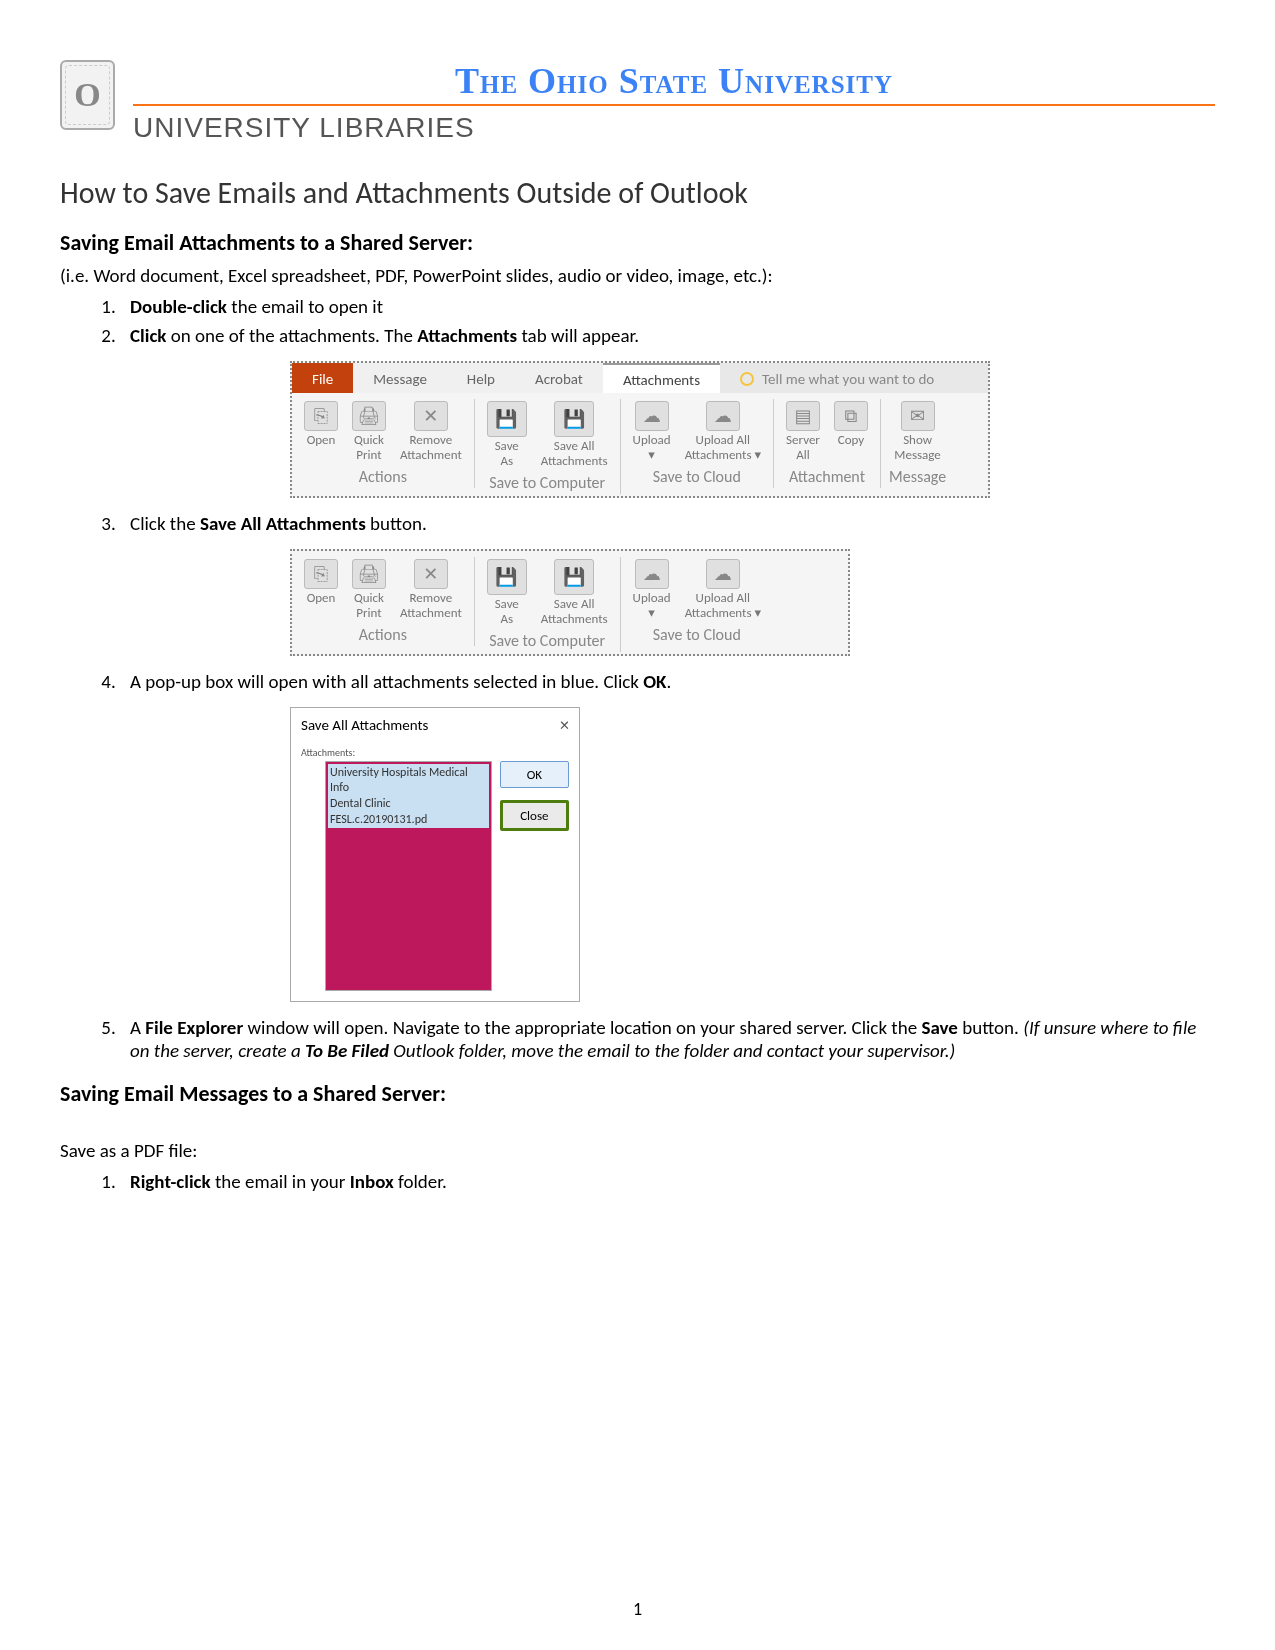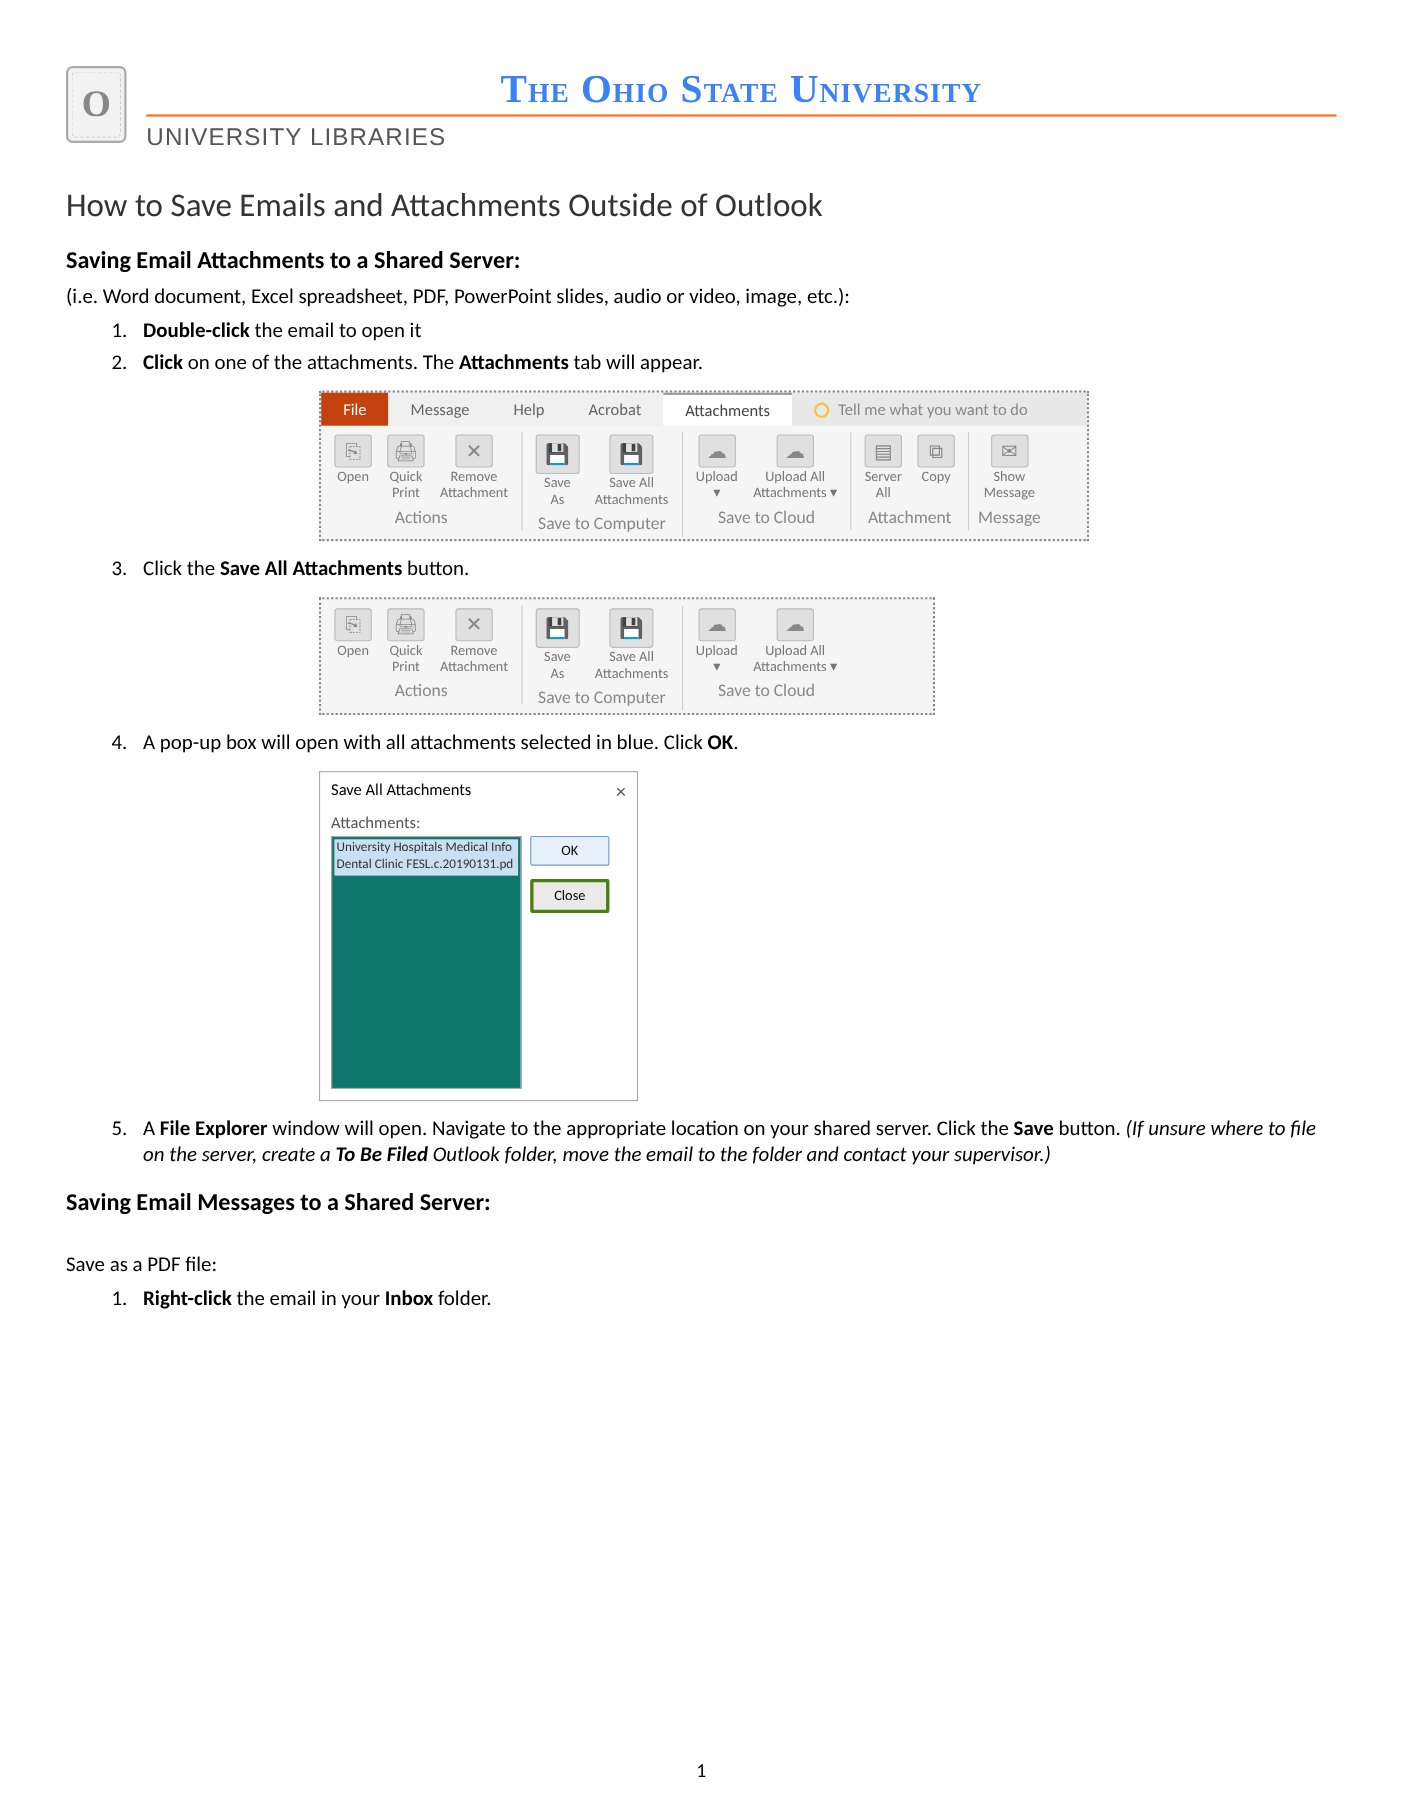--- a/index.html
+++ b/index.html
@@ -54,21 +54,21 @@
     font-variant: small-caps;
     text-transform: none;
     color: #3b82f6;
     border-bottom: 2px solid #f97316;
     padding-bottom: 2px;
     margin-bottom: 6px;
     text-align: center;
   }
   .univ-sub {
     font-family: Arial, sans-serif;
-    font-size: 22px;
+    font-size: 28px;
     letter-spacing: 1px;
     color: #555;
   }
   .page-title {
     font-size: 30px;
     font-weight: 400;
     color: #333;
     margin: 18px 0 10px 0;
   }
   .section-title {
@@ -164,29 +164,30 @@
     padding: 6px 10px;
     font-size: 15px;
   }
   .dialog-close {
     font-size: 18px; color: #555; cursor: default;
   }
   .dialog-body {
     padding: 0 10px 10px 10px;
   }
   .dialog-label {
-    font-size: 15px; color: #555; margin: 4px 0 2px 0;
+    font-size: 10px; color: #555; margin: 4px 0 2px 0;
   }
   .dialog-row { display: flex; gap: 8px; align-items: flex-start; }
   .dialog-list {
     width: 173px; height: 230px;
     border: 1px solid #aaa;
-    background: #0f766e;
+    background: #be185d;
     padding: 2px;
     overflow: hidden;
+    margin-left: 24px;
   }
   .dialog-list-sel {
     background: #c9dff2;
     color: #333;
     font-size: 12px;
     line-height: 1.3;
     padding: 1px 2px;
   }
   .dialog-buttons {
     display: flex; flex-direction: column; gap: 12px; width: 72px;

